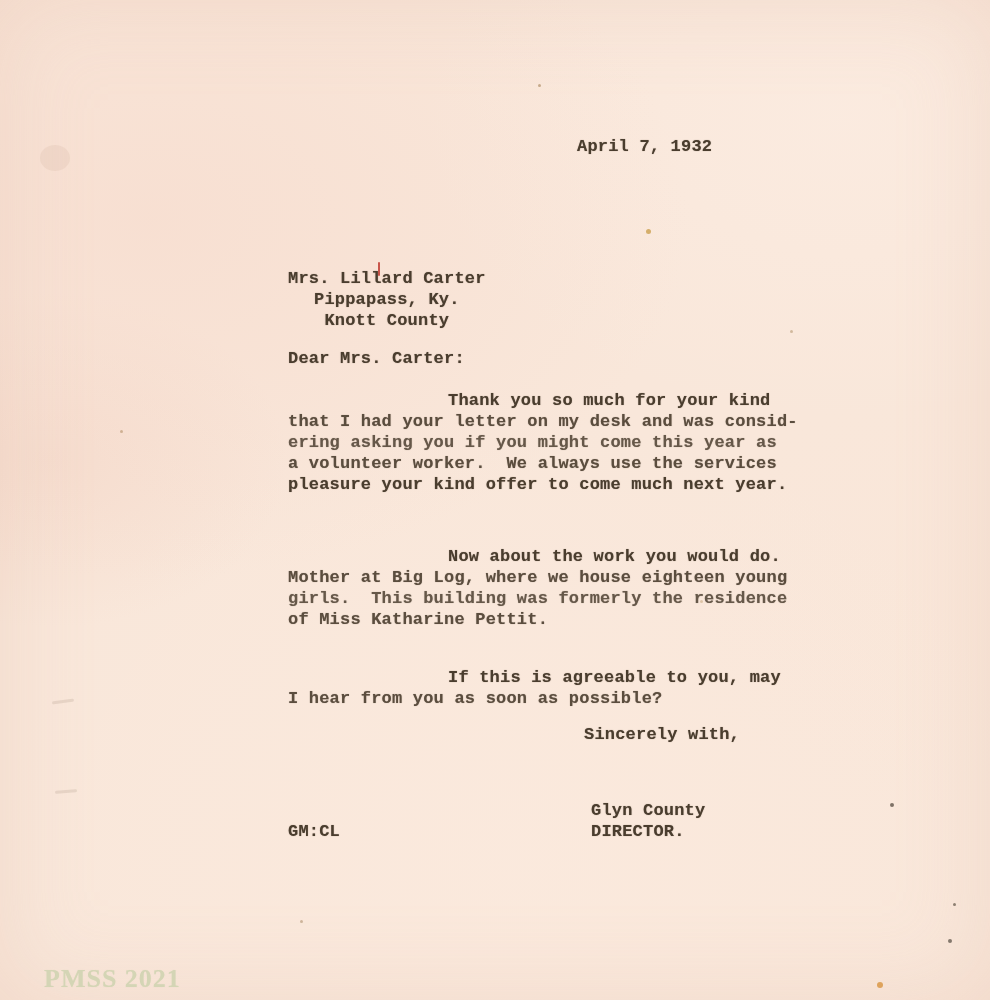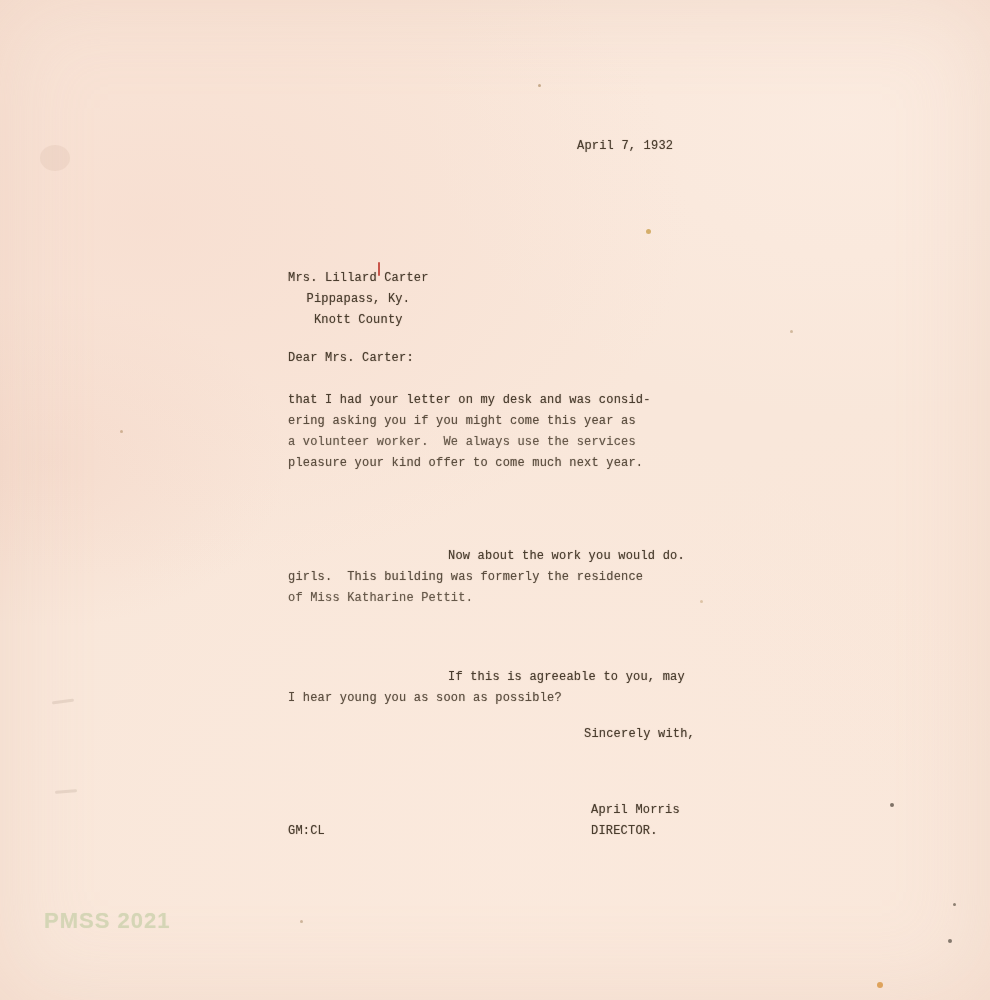--- a/index.html
+++ b/index.html
@@ -12,46 +12,46 @@
       radial-gradient(900px 600px at 15% 22%, rgba(246,217,203,0.55), rgba(246,217,203,0) 60%),
       radial-gradient(700px 500px at 85% 12%, rgba(252,237,227,0.60), rgba(252,237,227,0) 60%),
       radial-gradient(820px 700px at 52% 86%, rgba(252,235,223,0.50), rgba(252,235,223,0) 65%),
       radial-gradient(340px 240px at 5% 46%,  rgba(241,209,193,0.45), rgba(241,209,193,0) 70%),
       radial-gradient(420px 300px at 96% 60%, rgba(250,230,216,0.45), rgba(250,230,216,0) 70%);
     box-shadow: inset 0 0 90px rgba(226,186,166,0.30);
     font-family:"Liberation Mono","DejaVu Sans Mono",monospace;
   }
   .type{
     position:absolute;
-    font-size:12px;
+    font-size:17px;
     line-height:21px;
-    font-weight:normal;
+    font-weight:bold;
     color:#4a3d2e;
     text-shadow:0 0 1px rgba(74,61,46,0.55);
     letter-spacing:0.2px;
   }
   .line{white-space:pre;}
   .indent{margin-left:160px;}
   
   .fade .line:nth-child(2n){opacity:0.90;}
   .fade .line:nth-child(3n){opacity:0.84;}
   .date-line{left:577px;top:136px;}
   .address{left:288px;top:268px;text-align:center;}
   .salutation{left:288px;top:348px;}
   .para1{left:288px;top:390px;}
   .para2{left:288px;top:546px;}
   .para3{left:288px;top:667px;}
   .closing{left:584px;top:724px;}
   .sig-name{left:591px;top:800px;}
   .sig-title{left:591px;top:821px;}
   .initials{left:288px;top:821px;}
   .watermark{
-    position:absolute;left:44px;top:908px;
-    font-family:Liberation Sans, sans-serif;
-    font-size:22px;font-weight:bold;letter-spacing:1px;
+    position:absolute;left:44px;top:964px;
+    font-family:Liberation Serif, serif;
+    font-size:26px;font-weight:bold;letter-spacing:1px;
     color:#cfd3b0;opacity:0.85;
     text-shadow:0 0 1px rgba(207,211,176,0.6);
   }
   .red-mark{
     position:absolute;left:378px;top:262px;
     width:2px;height:14px;
     background:#c13c31;opacity:0.85;border-radius:1px;
   }
   .speck{position:absolute;border-radius:50%;}
   .smudge{
@@ -71,40 +71,42 @@
     <div class="line">Mrs. Lillard Carter</div>
     <div class="line">Pippapass, Ky.</div>
     <div class="line">Knott County</div>
   </div>
 
   <div class="red-mark"></div>
 
   <div class="type salutation">Dear Mrs. Carter:</div>
 
   <div class="type para1 fade">
+    <div class="line indent">Thank you so much for your kind</div>
     <div class="line">that I had your letter on my desk and was consid-</div>
     <div class="line">ering asking you if you might come this year as</div>
     <div class="line">a volunteer worker.  We always use the services</div>
     <div class="line">pleasure your kind offer to come much next year.</div>
   </div>
 
   <div class="type para2 fade">
     <div class="line indent">Now about the work you would do.</div>
+    <div class="line">Mother at Big Log, where we house eighteen young</div>
     <div class="line">girls.  This building was formerly the residence</div>
     <div class="line">of Miss Katharine Pettit.</div>
   </div>
 
   <div class="type para3 fade">
     <div class="line indent">If this is agreeable to you, may</div>
-    <div class="line">I hear young you as soon as possible?</div>
+    <div class="line">I hear from you as soon as possible?</div>
   </div>
 
   <div class="type closing">Sincerely with,</div>
 
-  <div class="type sig-name">April Morris</div>
+  <div class="type sig-name">Glyn County</div>
   <div class="type sig-title">DIRECTOR.</div>
 
   <div class="type initials">GM:CL</div>
 
   <div class="watermark">PMSS 2021</div>
 
   <div class="speck" style="left:646px;top:229px;width:5px;height:5px;background:rgba(196,150,60,0.7);"></div>
   <div class="speck" style="left:890px;top:803px;width:4px;height:4px;background:rgba(60,50,40,0.65);"></div>
   <div class="speck" style="left:953px;top:903px;width:3px;height:3px;background:rgba(70,60,45,0.6);"></div>
   <div class="speck" style="left:948px;top:939px;width:4px;height:4px;background:rgba(55,48,38,0.6);"></div>

